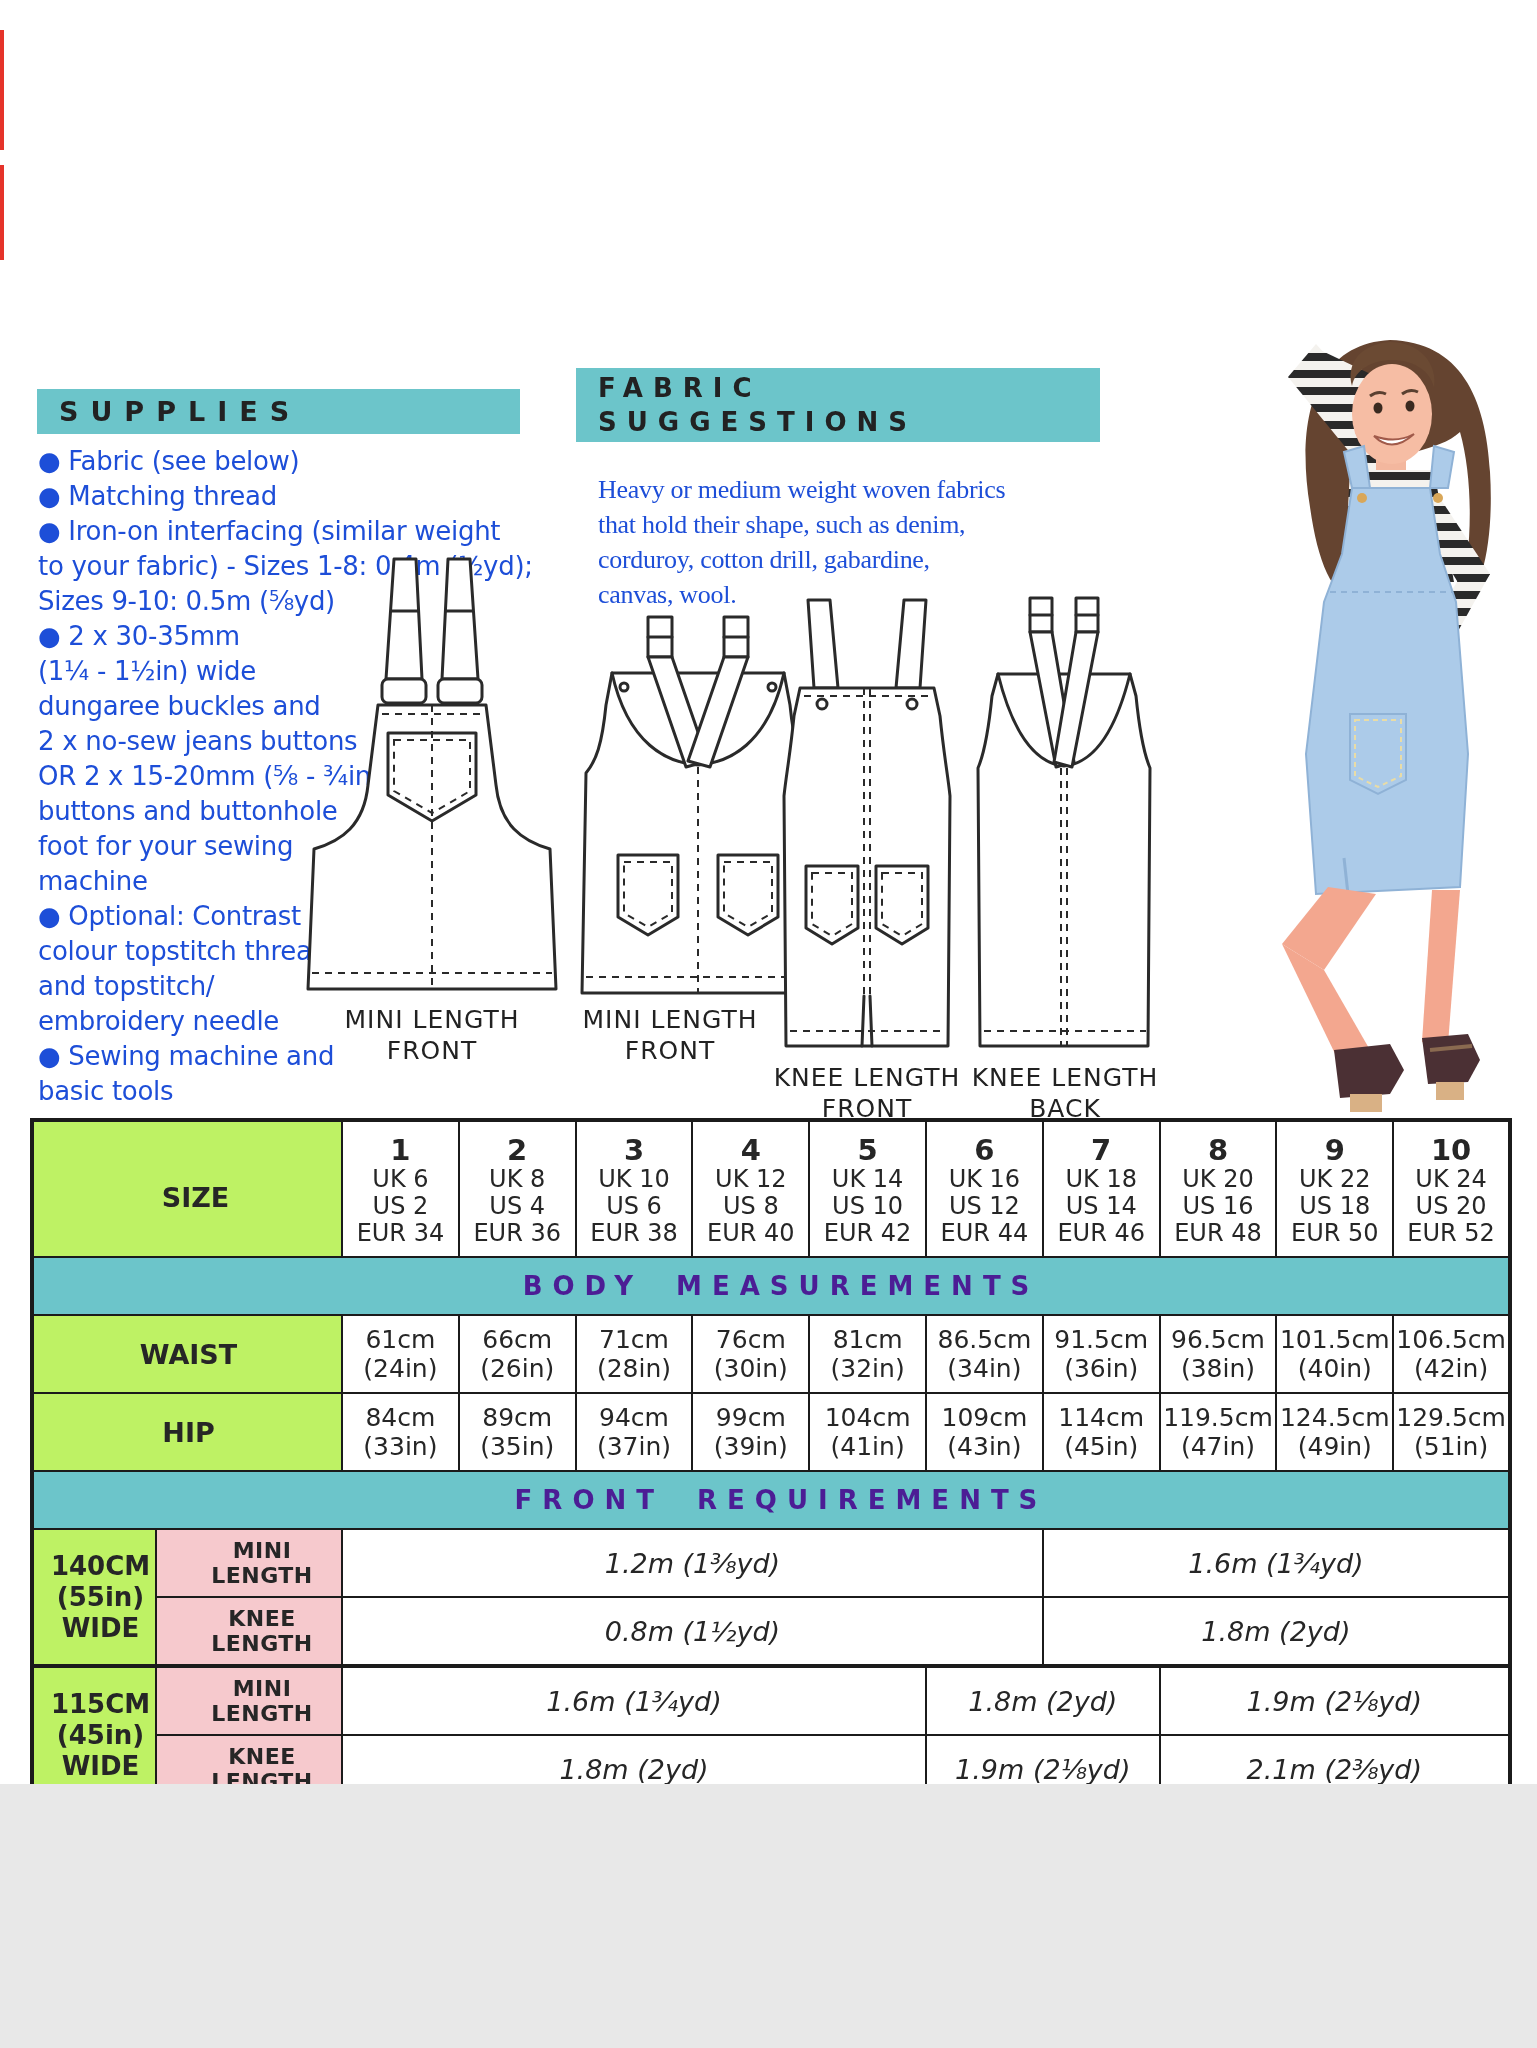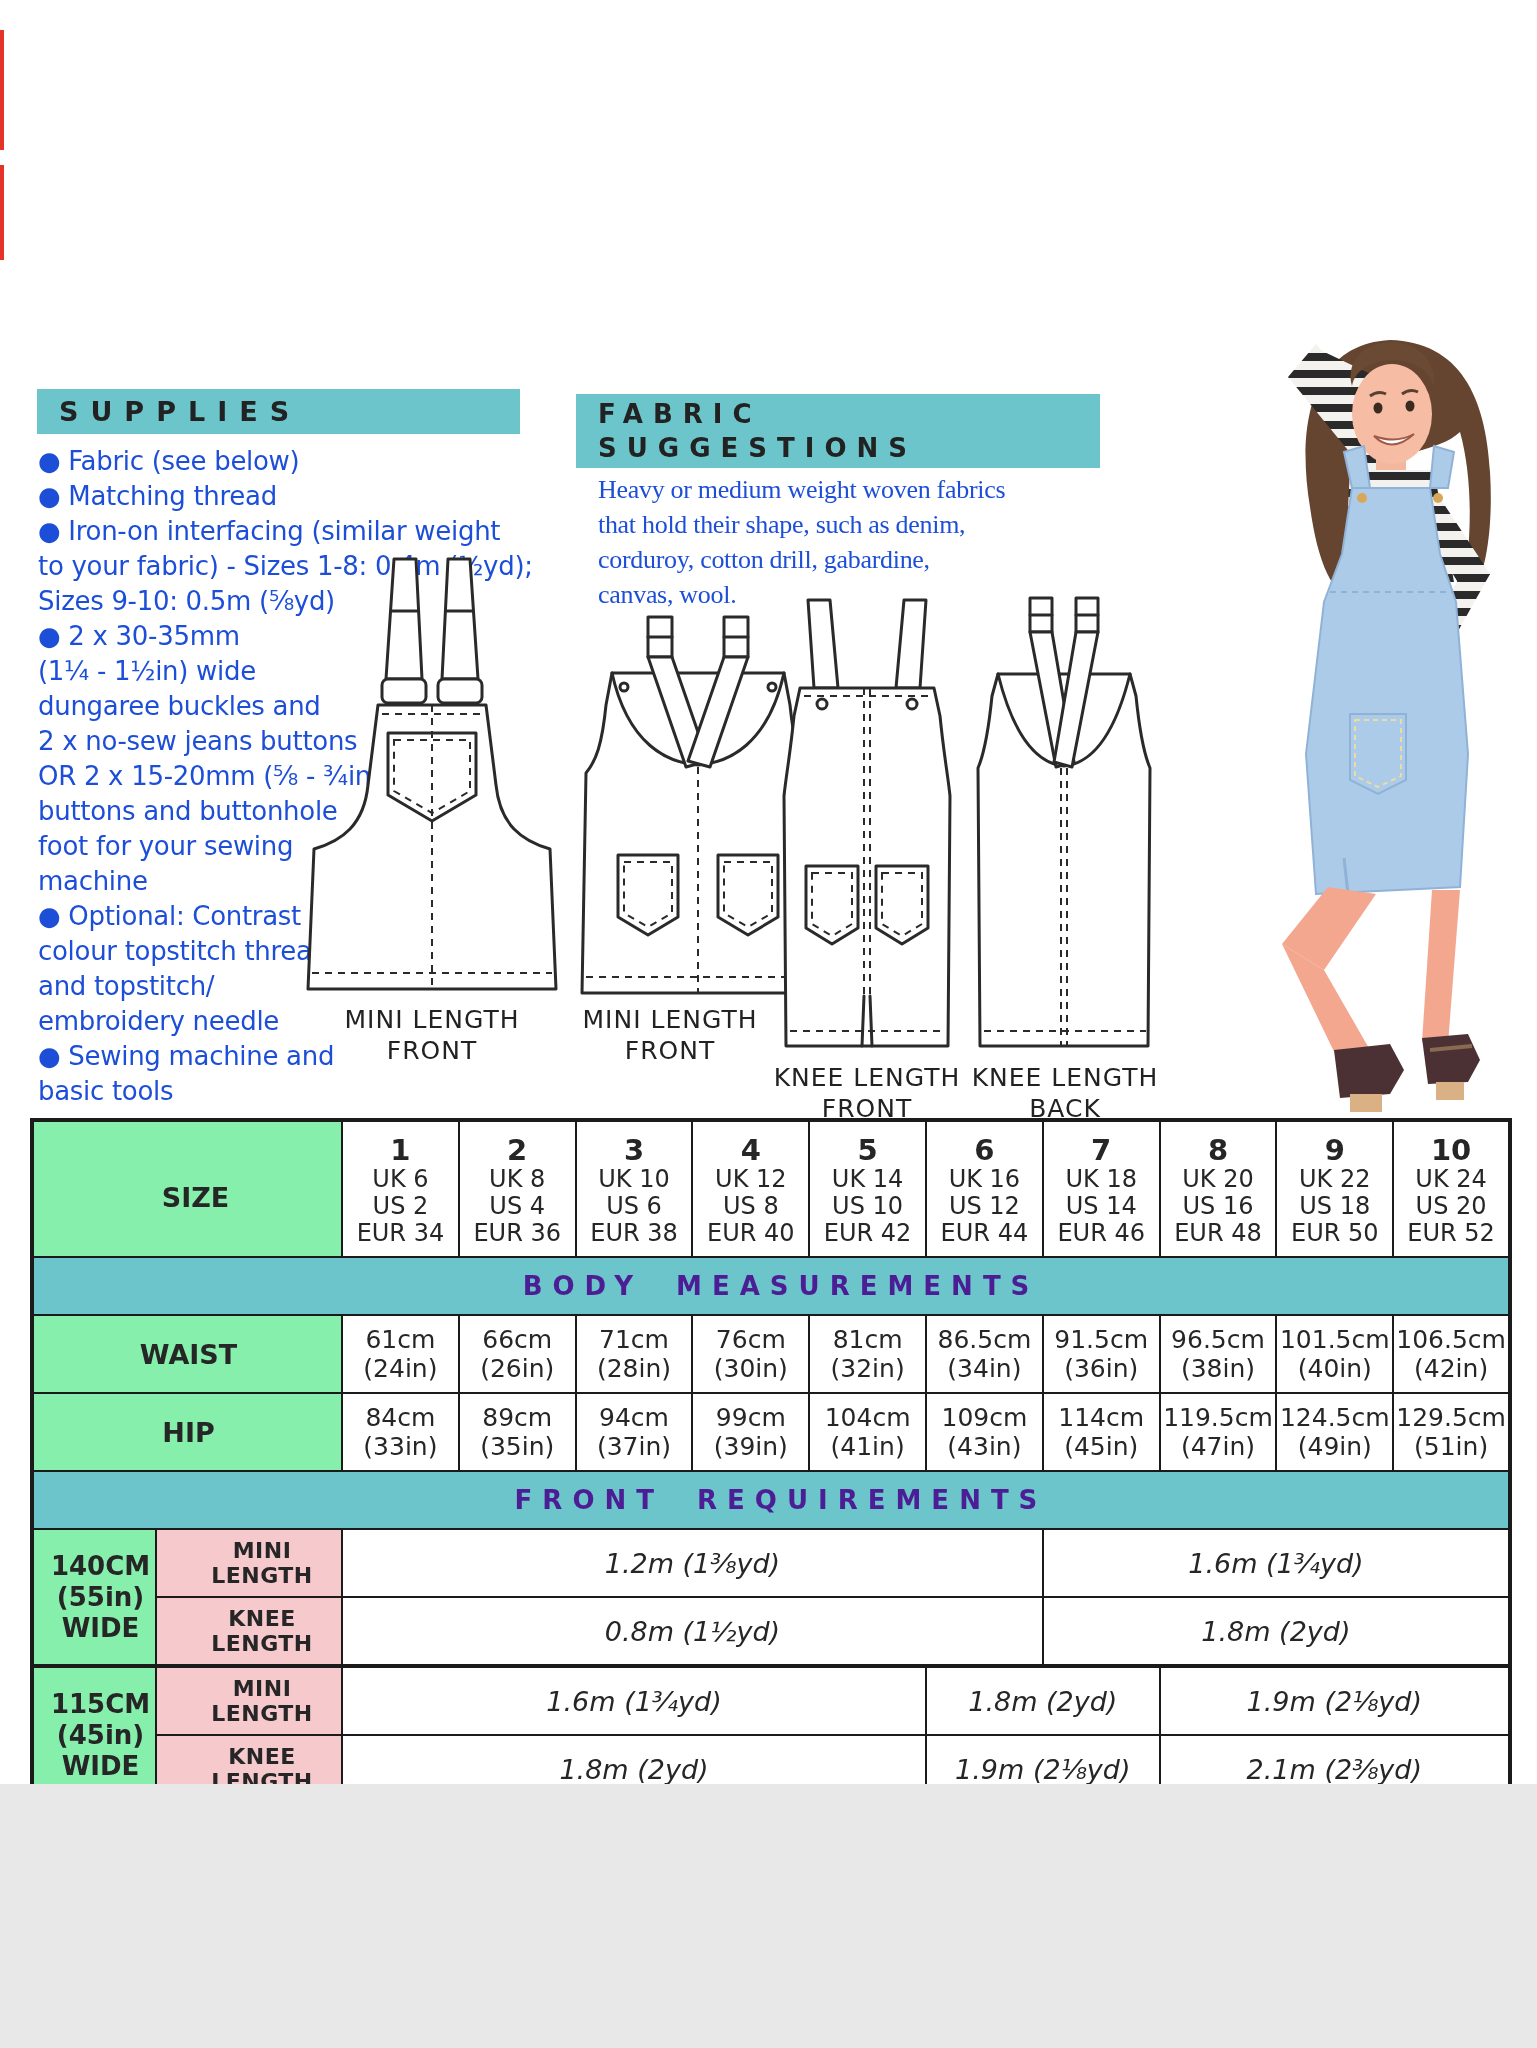--- a/index.html
+++ b/index.html
@@ -21,21 +21,21 @@
 
   
   .draw-label{
     text-align:center; font-size:25px; line-height:31px; letter-spacing:1px; color:#222;
   }
 
   
   table.sizes{border-collapse:collapse; table-layout:fixed; width:1478px; background:#fff;}
   table.sizes{border:4px solid #1b1b1b;}
   table.sizes td{border:2px solid #1b1b1b; padding:0; text-align:center; vertical-align:middle;}
-  .yellow{background:#86efac;}
+  .yellow{background:#bef264;}
   .pink{background:#f6c9cd;}
   .band-row td{background:#6cc5ca; text-align:left; height:56px;}
   .band-row .band-title{
     font-weight:bold; font-size:26px; letter-spacing:10px; word-spacing:14px; padding-left:20px; color:#4c1d95;
   }
   .r-size td{height:134px;}
   .size-label{vertical-align:top; text-align:left;}
   .size-label div{padding:16px 0 0 16px; font-weight:bold; font-size:27px;}
   .size-cell .num{font-weight:bold; font-size:29px; line-height:32px; padding-top:2px;}
   .size-cell .alt{font-size:24px; line-height:27px;}
@@ -83,21 +83,21 @@
 buttons and buttonhole
 foot for your sewing
 machine
 ● Optional: Contrast
 colour topstitch thread
 and topstitch/
 embroidery needle
 ● Sewing machine and
 basic tools</div>
 
-  <div class="abs bar" style="left:576px; top:394px; width:524px; height:74px;">
+  <div class="abs bar" style="left:576px; top:368px; width:524px; height:74px;">
     <span class="bar-title pre" style="letter-spacing:10px; line-height:34px; font-size:26px;">FABRIC
 SUGGESTIONS</span>
   </div>
   <div class="abs body-text pre" style="left:598px; top:472px; width:520px;font-family:Liberation Serif, serif;">Heavy or medium weight woven fabrics
 that hold their shape, such as denim,
 corduroy, cotton drill, gabardine,
 canvas, wool.</div>
 
   <svg class="abs" style="left:282px; top:553px;" width="300" height="452" viewBox="0 0 300 452">
     <polygon class="ln" points="112,6 134,6 140,126 104,126"></polygon>

